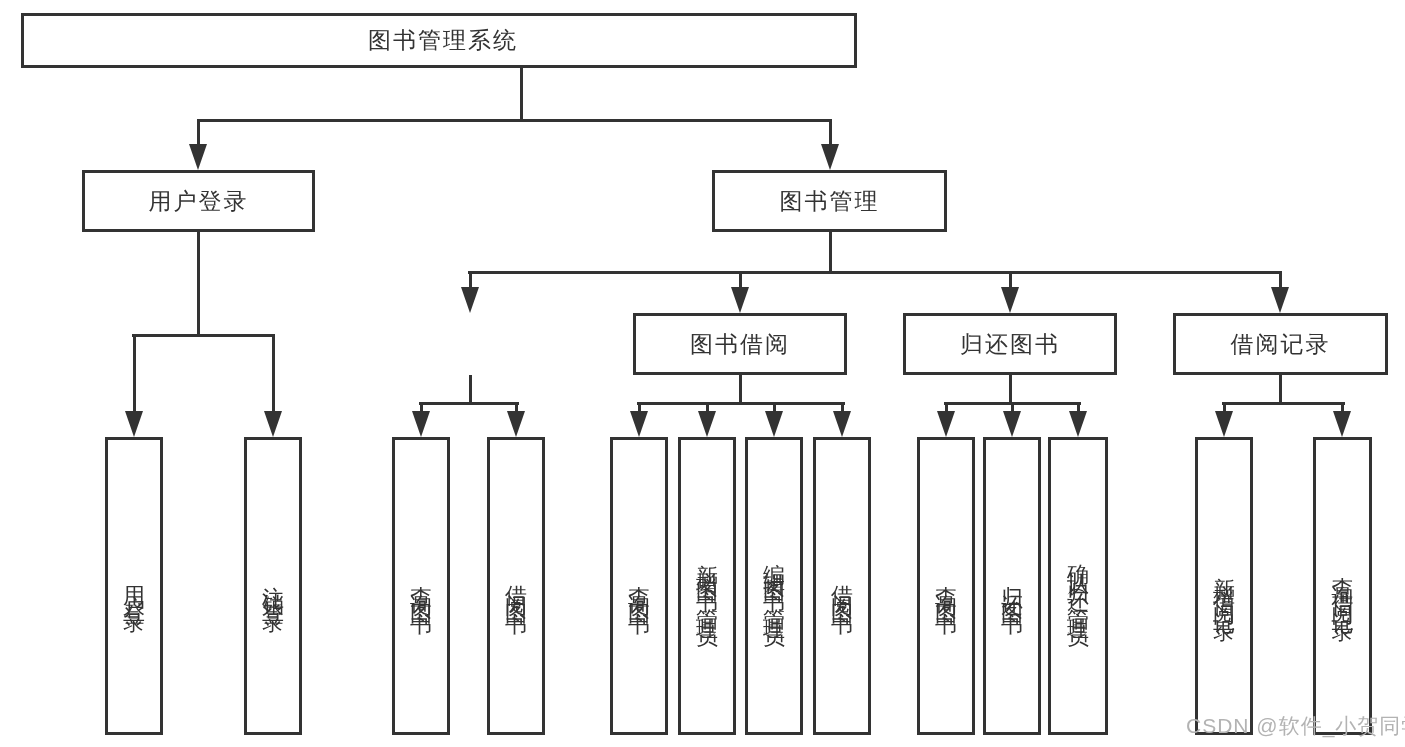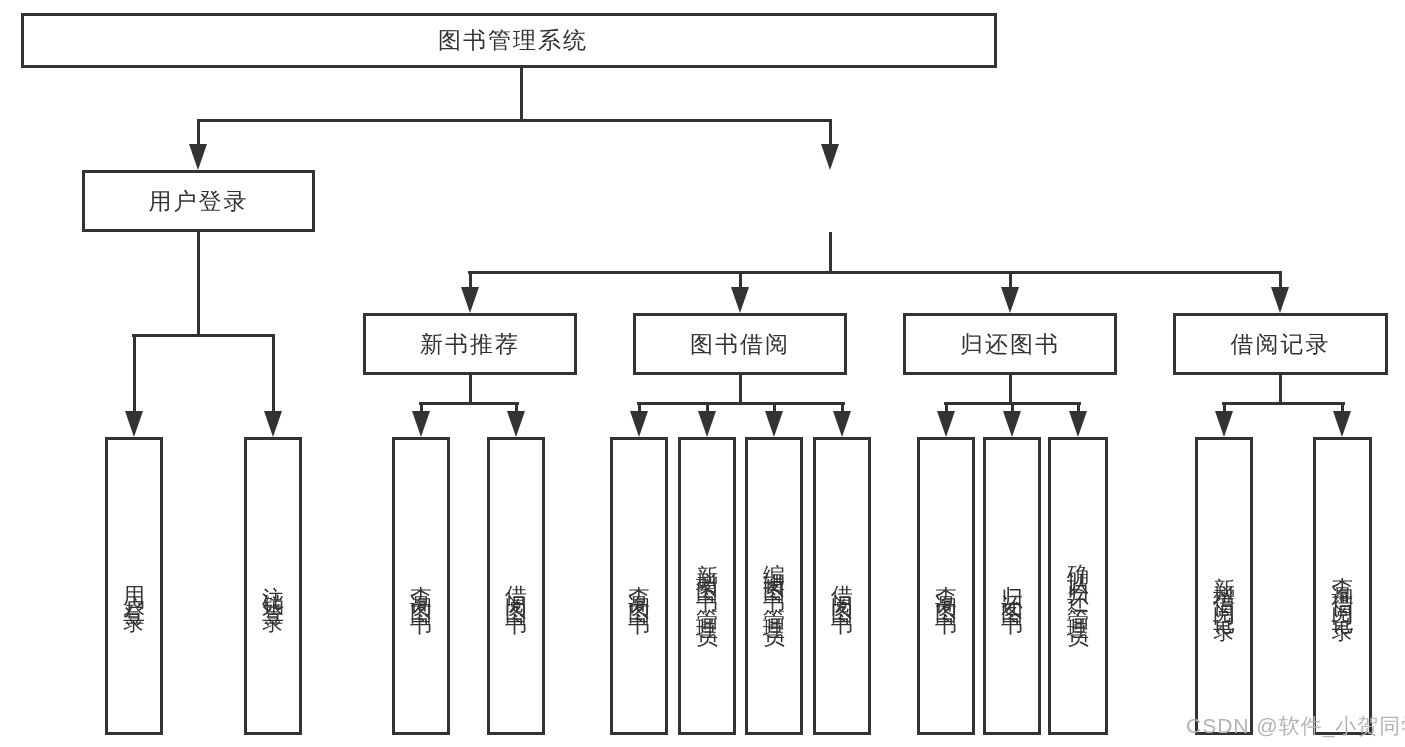--- a/index.html
+++ b/index.html
@@ -34,32 +34,32 @@
   .watermark{
     position:absolute;left:1186px;top:712px;z-index:10;
     color:var(--wm);font-size:21px;letter-spacing:1px;white-space:nowrap;
   }
 </style>
 </head>
 <body>
 
 <div class="stage">
 
-  <div class="box" style="left:21px;top:13px;width:976px;height:55px;padding-left:8px;">
+  <div class="box" style="left:21px;top:13px;width:836px;height:55px;padding-left:8px;">
     <span class="label">图书管理系统</span>
   </div>
 
   <div class="box" style="left:82px;top:170px;width:233px;height:62px;">
     <span class="label">用户登录</span>
   </div>
 
+  <div class="box" style="left:712px;top:170px;width:235px;height:62px;">
+    <span class="label">图书管理</span>
+  </div>
 
-  <div class="box" style="left:363px;top:313px;width:214px;height:62px;">
-    <span class="label">新书推荐</span>
-  </div>
 
   <div class="box" style="left:633px;top:313px;width:214px;height:62px;justify-content:center;">
     <span class="label">图书借阅</span>
   </div>
 
   <div class="box" style="left:903px;top:313px;width:214px;height:62px;">
     <span class="label">归还图书</span>
   </div>
 
   <div class="box" style="left:1173px;top:313px;width:215px;height:62px;">

